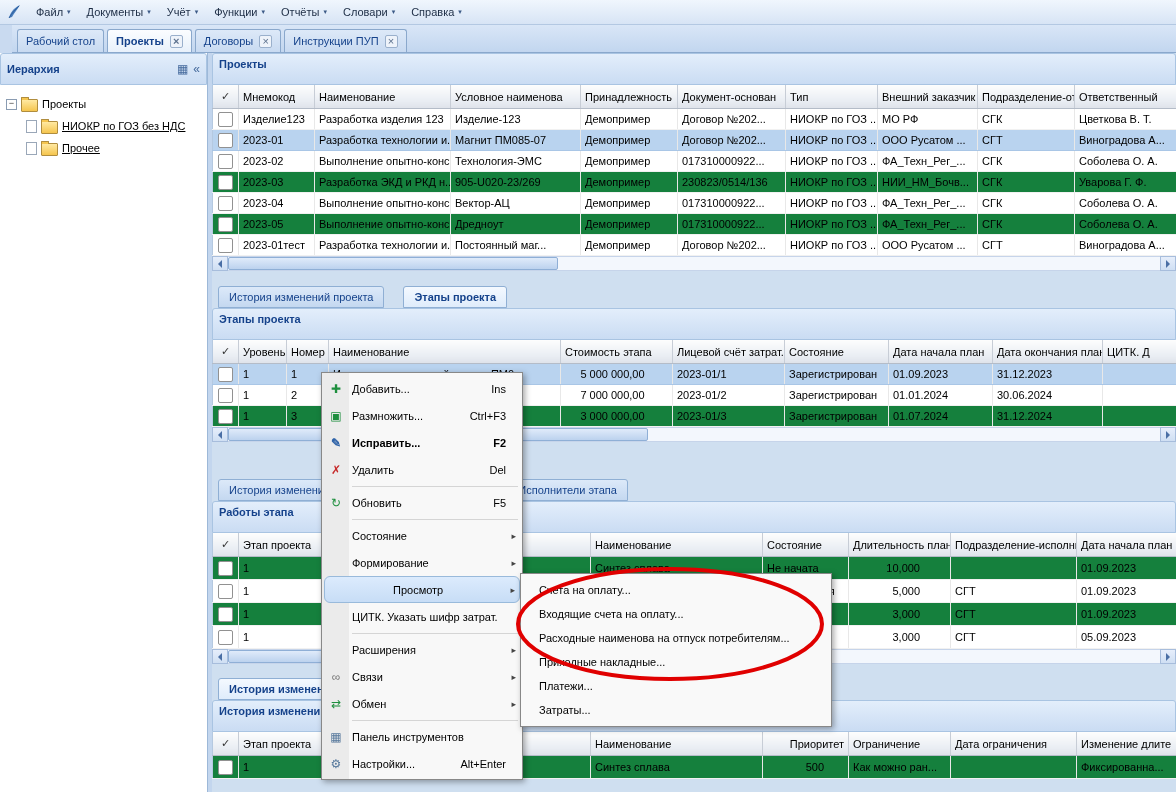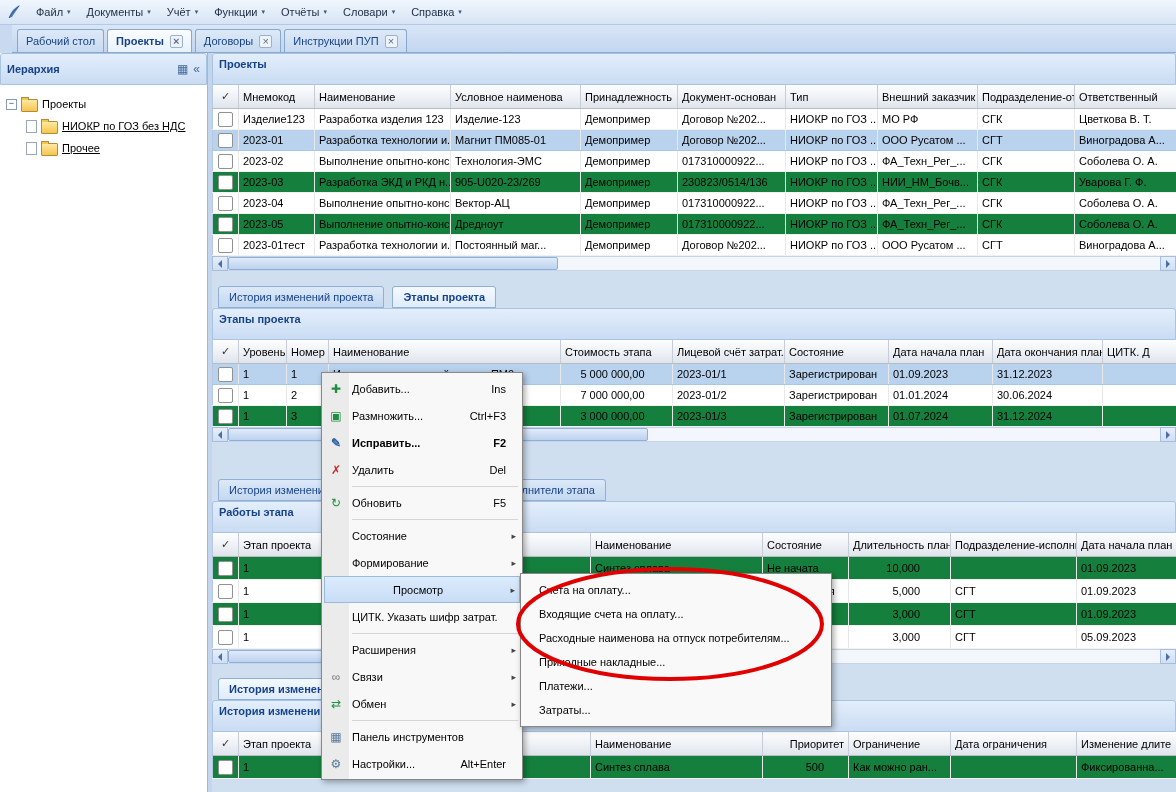--- a/index.html
+++ b/index.html
@@ -72,37 +72,37 @@
   .hscroll{height:15px;display:flex;background:#e8effa;}
   .sbtn{width:16px;height:15px;box-sizing:border-box;background:linear-gradient(#e6eefb,#cfdff3);
         border:1px solid #a7bddc;display:flex;align-items:center;justify-content:center;flex:none;}
   .tri-l{width:0;height:0;border:4px solid transparent;border-right-color:#4a6fa5;margin-left:-4px;}
   .tri-r{width:0;height:0;border:4px solid transparent;border-left-color:#4a6fa5;margin-right:-4px;}
   .strack{flex:1;background:#f3f7fd;border-top:1px solid #c6d4ea;border-bottom:1px solid #c6d4ea;box-sizing:border-box;}
   .sthumb{height:13px;background:linear-gradient(#e0ebfa,#bcd2ee);border:1px solid #8fafd6;
           border-radius:2px;box-sizing:border-box;}
 
   
-  .subtabs{height:24px;box-sizing:border-box;display:flex;gap:8px;padding:2px 0 0 6px;align-items:flex-end;}
+  .subtabs{height:24px;box-sizing:border-box;display:flex;gap:19px;padding:2px 0 0 6px;align-items:flex-end;}
   .stab{height:22px;line-height:20px;box-sizing:border-box;border:1px solid #8fafd4;border-radius:3px 3px 0 0;
         background:linear-gradient(#dce9f9,#c4d8f0);color:#15428b;padding:0 10px;white-space:nowrap;}
   .stab.active{background:linear-gradient(#f4f9ff,#dfecfb);font-weight:bold;}
   .mt13{margin-top:13px;} .mt35{margin-top:35px;} .mt12{margin-top:12px;}
 
   
   .ctxmenu{position:absolute;left:321px;top:372px;width:202px;box-sizing:border-box;
            border:1px solid #888;background:linear-gradient(90deg,#ebebeb 0,#ebebeb 27px,#f8f8f8 27px);
            box-shadow:2px 2px 6px rgba(0,0,0,.35);padding:2px;z-index:100;}
   .mi{display:flex;align-items:center;height:27px;padding:0 4px 0 2px;box-sizing:border-box;}
   .mico{width:20px;text-align:center;font-size:12px;flex:none;}
   .mlabel{flex:1;padding-left:6px;white-space:nowrap;overflow:hidden;}
   .mshort{padding-left:8px;}
   .marrow{width:10px;text-align:right;color:#444;font-size:9px;}
   .mi.bold{font-weight:bold;}
-  .mi.hover{background:linear-gradient(#dcebfd,#c7ddf6);border:1px solid #99badb;border-radius:0;padding-left:42px;}
+  .mi.hover{background:linear-gradient(#dcebfd,#c7ddf6);border:1px solid #99badb;border-radius:6px;padding-left:42px;}
   .mi.sep{height:6px;padding:0;position:relative;}
   .mi.sep::before{content:"";position:absolute;left:28px;right:2px;top:3px;border-top:1px solid #d5d5d5;}
   .ic-green{color:#1e8f3e;} .ic-blue{color:#2f63a8;} .ic-red{color:#c62828;}
   .ic-gray{color:#7a7a7a;} .ic-slate{color:#56789c;}
 
   
   .submenu{position:absolute;left:520px;top:573px;width:312px;box-sizing:border-box;background:#f9f9f9;
            border:1px solid #888;box-shadow:2px 2px 6px rgba(0,0,0,.35);padding:4px 2px;z-index:110;}
   .smi{height:24px;line-height:24px;padding-left:16px;white-space:nowrap;overflow:hidden;}
 
@@ -255,21 +255,21 @@
           <td>СГК</td>
           <td>Цветкова В. Т.</td>
         </tr>
 
         <tr class="selected">
           <td>
             <div class="cb"></div>
           </td>
           <td>2023-01</td>
           <td>Разработка технологии и...</td>
-          <td>Магнит ПМ085-01</td>
+          <td>Магнит ПМ085-07</td>
           <td>Демопример</td>
           <td>Договор №202...</td>
           <td>НИОКР по ГОЗ ...</td>
           <td>ООО Русатом ...</td>
           <td>СГТ</td>
           <td>Виноградова А...</td>
         </tr>
 
         <tr>
           <td>

